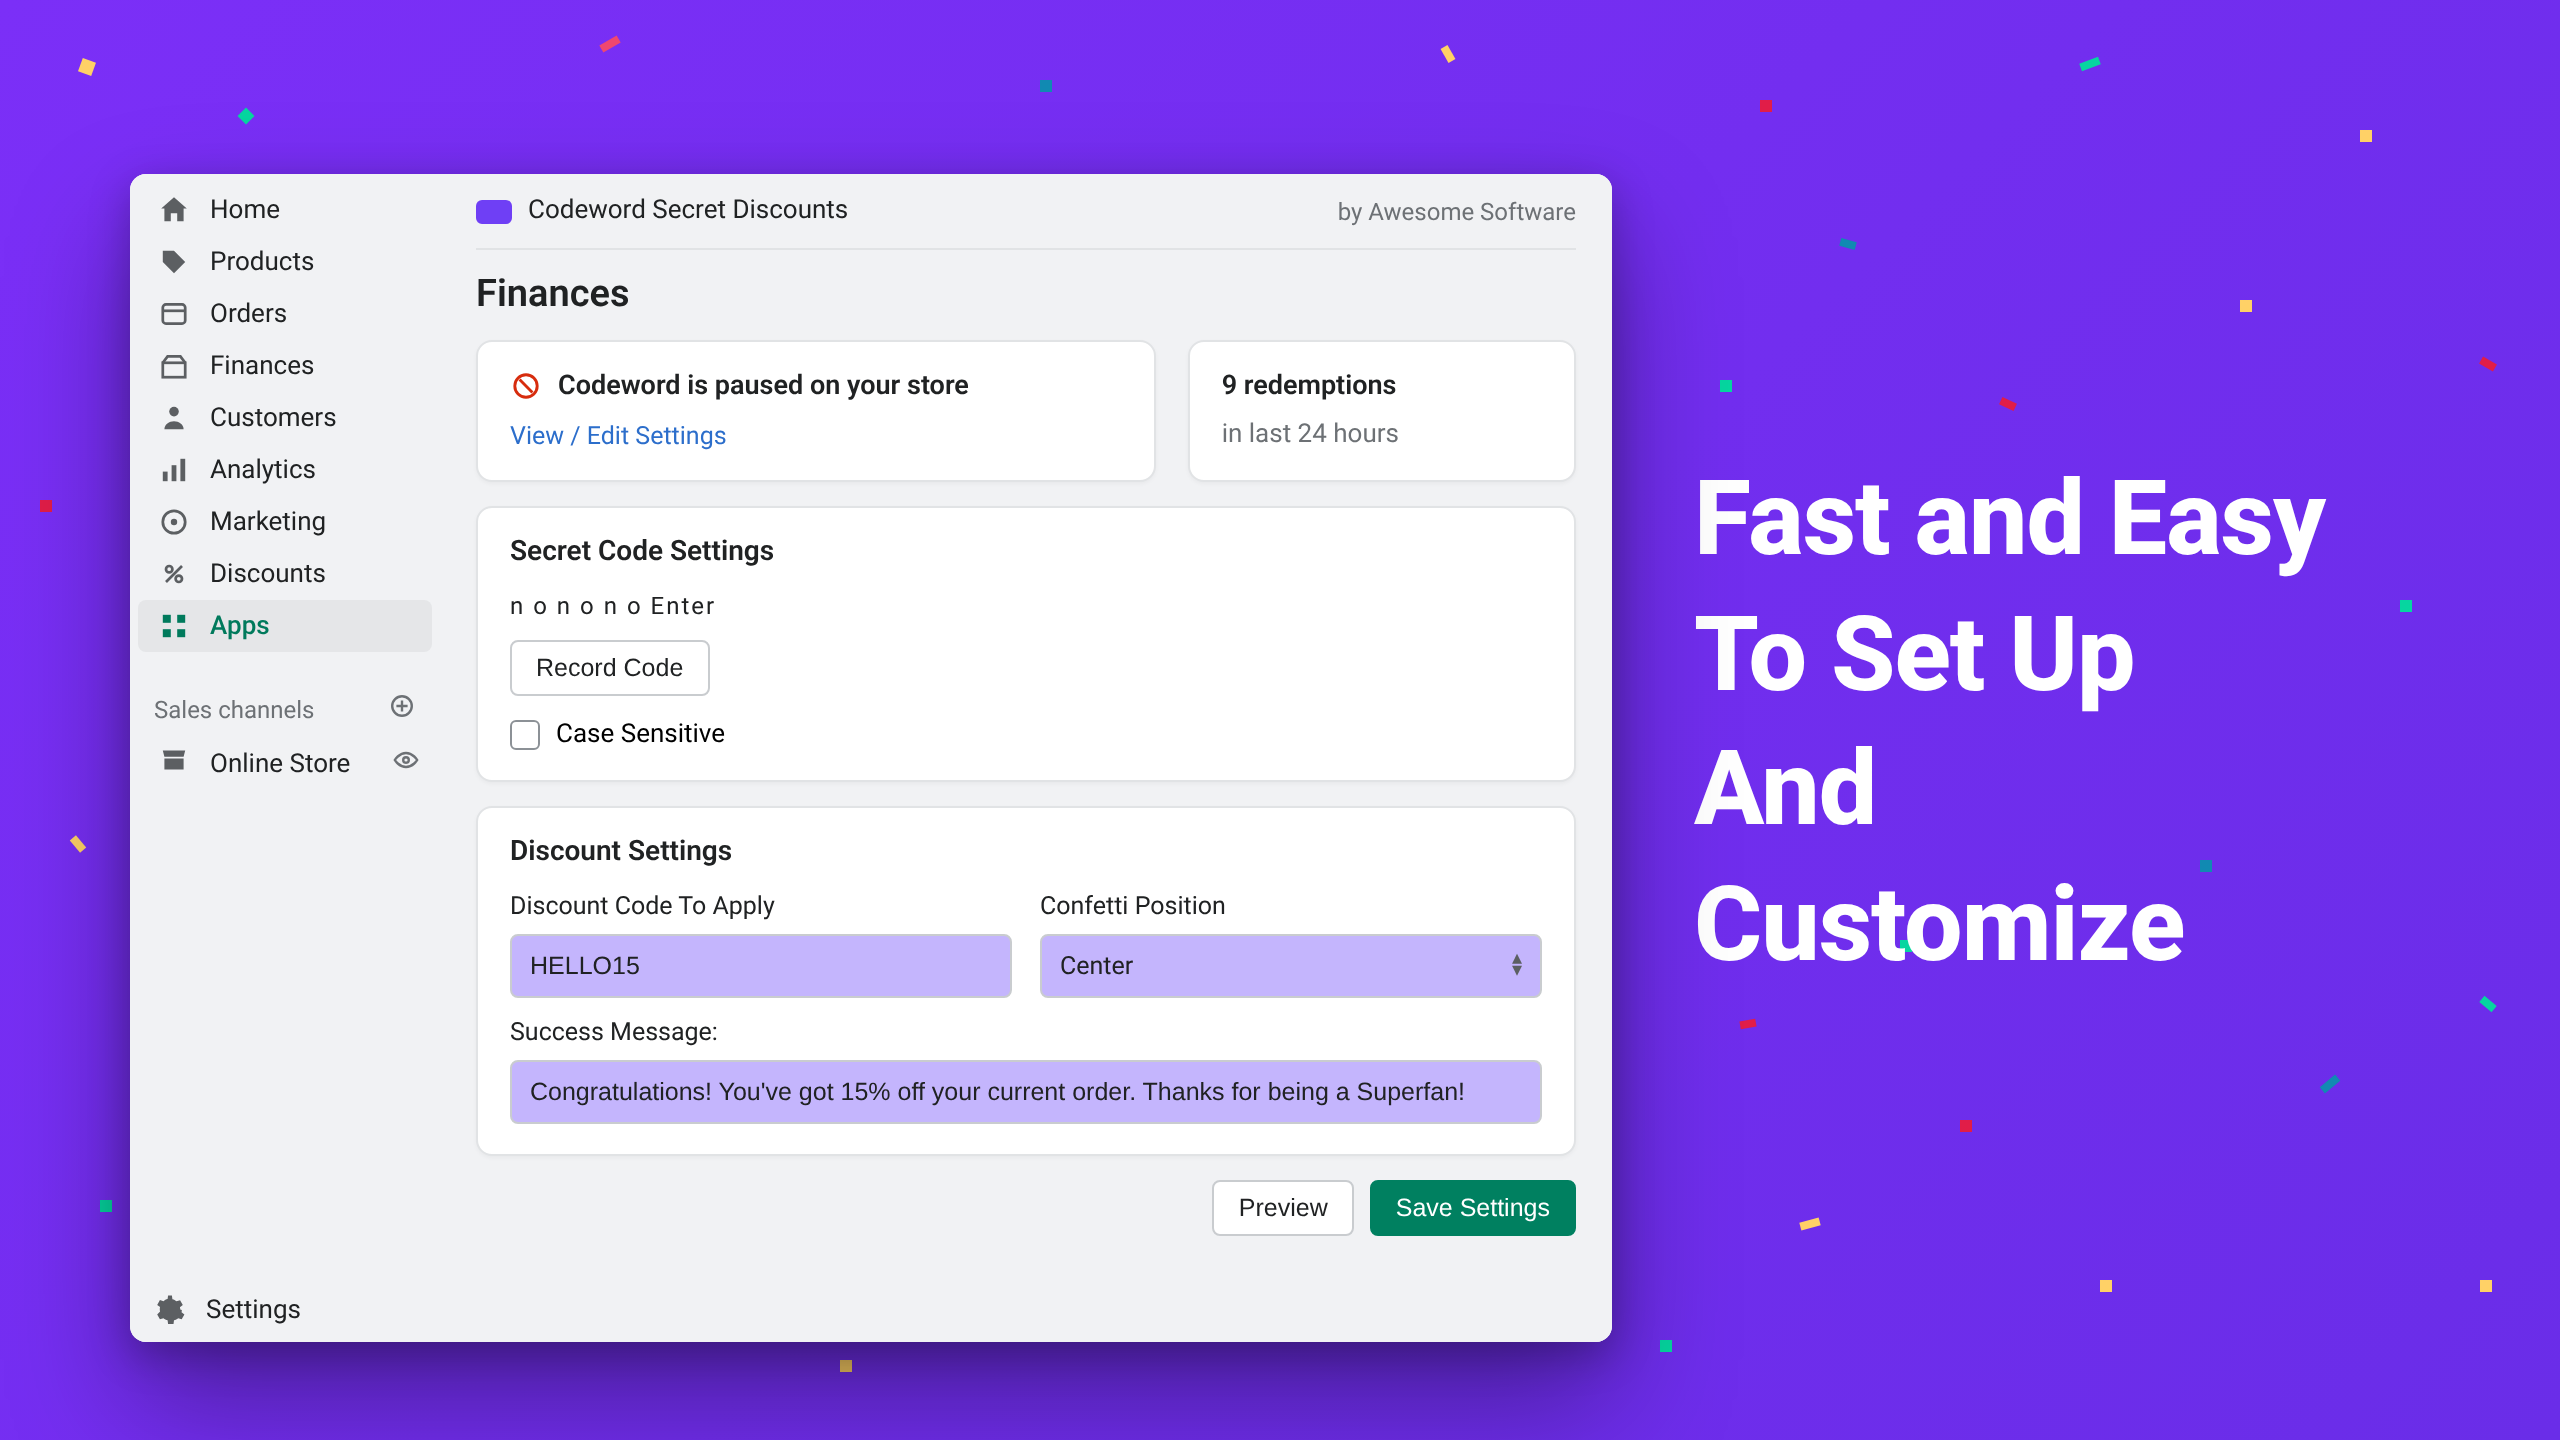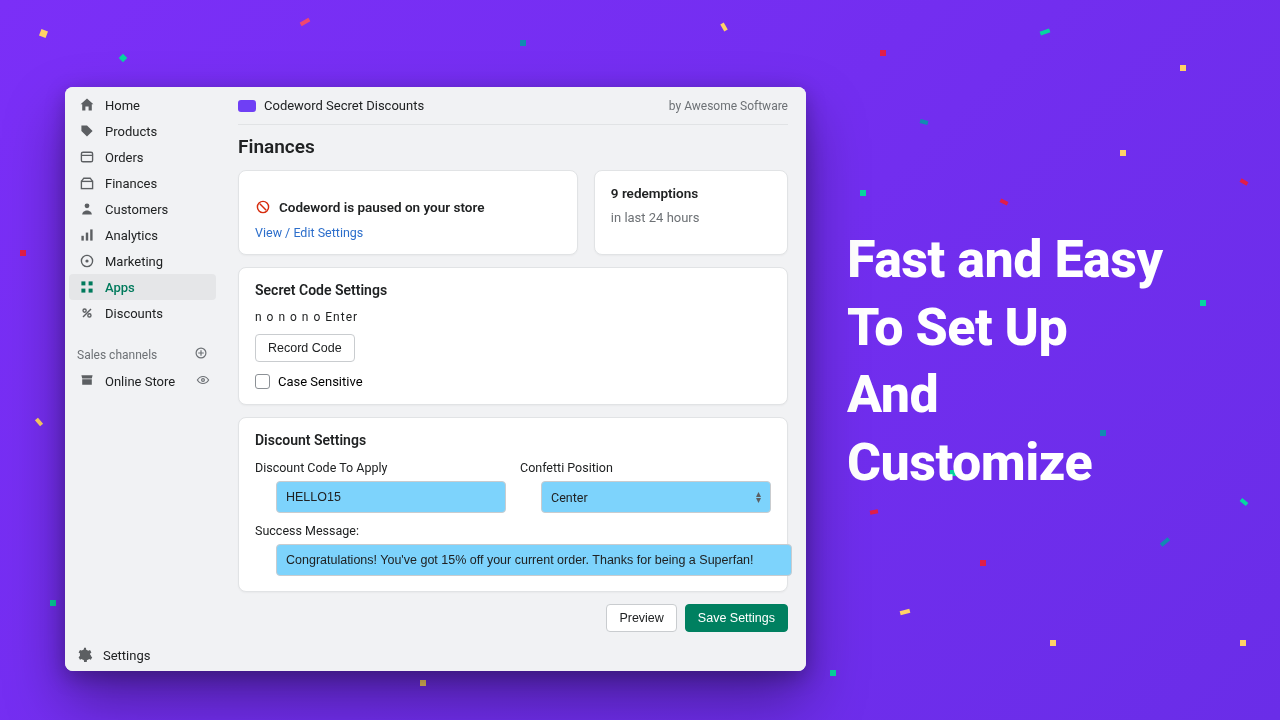--- a/index.html
+++ b/index.html
@@ -98,21 +98,21 @@
     font-size: 19px; font-weight: 600; color:#202223;
     margin: 4px 0 12px;
   }
 
   .row { display:flex; gap: 16px; margin-bottom: 12px; }
   .card {
     background: #fff; border: 1px solid #e1e3e5;
     border-radius: 8px;
     box-shadow: 0 1px 2px rgba(0,0,0,.04);
   }
-  .card.status { flex: 1.05; padding: 28px 16px 14px; }
+  .card.status { flex: 1.05; padding: 14px 16px 14px; }
   .card.redemptions { flex: 0.55; padding: 14px 16px 14px; }
   .status-title { display:flex; align-items:center; gap:8px; font-size: 13.5px; font-weight:600; color:#202223; }
   .status-title .warn { color:#d72c0d; width:16px; height:16px; }
   .status-link { display:block; margin-top: 10px; font-size: 12.5px; color:#2c6ecb; text-decoration:none; }
   .redemptions-title { font-size: 13.5px; font-weight:600; color:#202223;}
   .redemptions-sub { font-size: 13px; color:#6d7175; margin-top: 9px; }
 
   .card.settings { padding: 14px 16px 15px; }
   .card.settings + .card.settings { margin-top: 12px; }
   .card h2 { font-size: 14px; font-weight:600; color:#202223; margin-bottom: 12px;}
@@ -124,24 +124,23 @@
     cursor:pointer;
   }
   .btn.primary { background:#008060; border-color:#008060; color:#fff; }
   .checkbox-row { display:flex; align-items:center; gap:8px; margin-top: 12px; font-size: 13px;}
   .chk { width:15px; height:15px; border:1px solid #8c9196; border-radius:3px; background:#fff; }
 
   .form-row { display:flex; gap: 14px; }
   .form-field { flex:1; display:flex; flex-direction:column; gap:6px; }
   .form-field label { font-size: 12.5px; color:#202223; }
   .input, .select {
-    border:1px solid #c9cccf; border-radius:4px; background:#7dd3fc;
+    border:1px solid #c9cccf; border-radius:4px; background:#c4b5fd;
     font-size: 12.5px; padding: 6px 9px; color:#202223;
     height: 32px;
-    margin-left: 21px;
   }
   .select { position:relative; display:flex; align-items:center; justify-content:space-between; }
   .select .caret { color:#5c5f62; font-size:10px; display:flex; flex-direction:column; line-height:6px;}
   .form-field.full { margin-top: 10px; }
   .form-field.full .input { width:100%; }
 
   .actions {
     display:flex; justify-content:flex-end; gap: 8px;
     margin-top: 12px;
     position: relative;
@@ -248,40 +247,40 @@
     </div>
     <div class="sidebar-item">
       <span class="ic">
           <svg viewBox="0 0 20 20" fill="currentColor" width="16" height="16">
             <circle cx="10" cy="10" r="7" fill="none" stroke="currentColor" stroke-width="1.7"></circle>
             <circle cx="10" cy="10" r="2"></circle>
           </svg>
         </span>
       <span>Marketing</span>
     </div>
+    <div class="sidebar-item">
+      <span class="ic">
+          <svg viewBox="0 0 20 20" fill="currentColor" width="16" height="16">
+            <circle cx="7" cy="7" r="2" fill="none" stroke="currentColor" stroke-width="1.7"></circle>
+            <circle cx="13" cy="13" r="2" fill="none" stroke="currentColor" stroke-width="1.7"></circle>
+            <path d="M5 15L15 5" stroke="currentColor" stroke-width="1.7"></path>
+          </svg>
+        </span>
+      <span>Discounts</span>
+    </div>
     <div class="sidebar-item active">
       <span class="ic">
           <svg viewBox="0 0 20 20" fill="currentColor" width="16" height="16">
             <rect x="3" y="3" width="5" height="5"></rect>
             <rect x="12" y="3" width="5" height="5"></rect>
             <rect x="3" y="12" width="5" height="5"></rect>
             <rect x="12" y="12" width="5" height="5"></rect>
           </svg>
         </span>
       <span>Apps</span>
-    </div>
-    <div class="sidebar-item">
-      <span class="ic">
-          <svg viewBox="0 0 20 20" fill="currentColor" width="16" height="16">
-            <circle cx="7" cy="7" r="2" fill="none" stroke="currentColor" stroke-width="1.7"></circle>
-            <circle cx="13" cy="13" r="2" fill="none" stroke="currentColor" stroke-width="1.7"></circle>
-            <path d="M5 15L15 5" stroke="currentColor" stroke-width="1.7"></path>
-          </svg>
-        </span>
-      <span>Discounts</span>
     </div>
 
     <div class="sidebar-section">
       <span>Sales channels</span>
       <span class="add"><svg viewBox="0 0 20 20" width="14" height="14" fill="none" stroke="currentColor" stroke-width="1.7">
             <circle cx="10" cy="10" r="7"></circle>
             <path d="M10 6v8M6 10h8"></path>
           </svg></span>
     </div>
     <div class="sales-channel">

